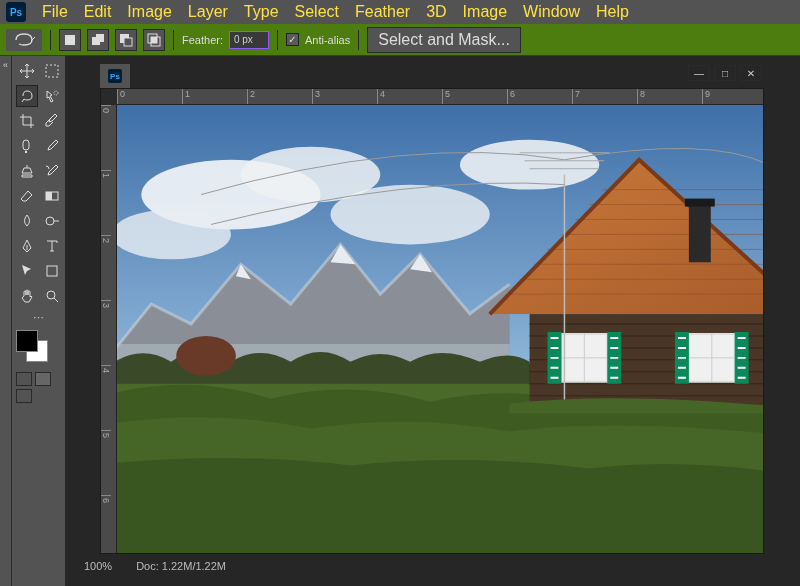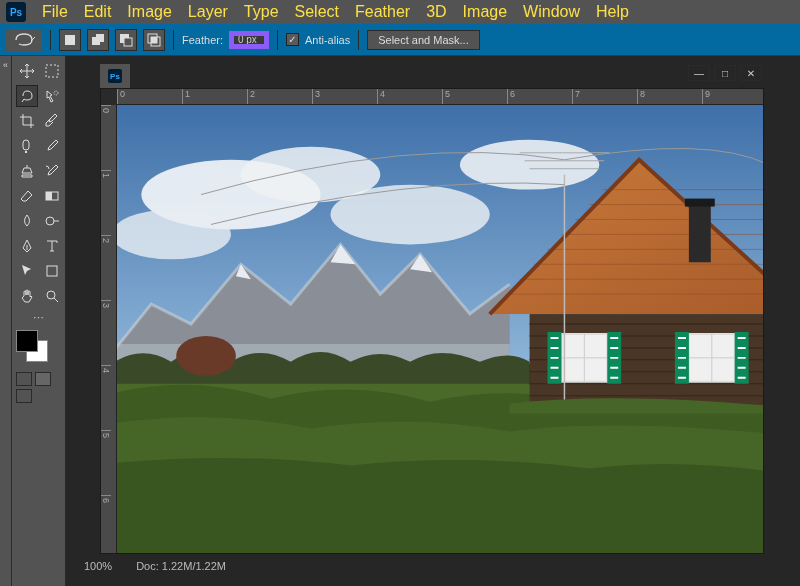--- a/index.html
+++ b/index.html
@@ -1,26 +1,26 @@
 <!DOCTYPE html>
 <html><head>
 <meta charset="utf-8">
 <style>
 * { margin: 0; padding: 0; box-sizing: border-box; user-select: none; }
 body { width: 800px; height: 586px; background: #535353; font-family: Arial, sans-serif; font-size: 11px; color: #ccc; overflow: hidden; position: relative; }
 .menubar { height: 24px; background: #535353; display: flex; align-items: center; padding: 0 0 0 6px; }
 .ps-logo { width: 20px; height: 20px; background: #001e36; border-radius: 3px; display: flex; align-items: center; justify-content: center; font-weight: bold; font-size: 10px; color: #31a8ff; margin-right: 8px; }
 .menu-item { padding: 4px 8px; cursor: default; color: #fde047; font-size: 16px; }
-.optbar { height: 32px; background: #0369a1; display: flex; align-items: center; padding: 0 6px; gap: 6px; border-bottom: 1px solid #383838; }
+.optbar { height: 32px; background: #4d7c0f; display: flex; align-items: center; padding: 0 6px; gap: 6px; border-bottom: 1px solid #383838; }
 .opt-icon { width: 22px; height: 22px; display: flex; align-items: center; justify-content: center; background: #535353; border: 1px solid #2a2a2a; }
 .opt-sep { width: 1px; height: 20px; background: #2a2a2a; margin: 0 2px; }
 .opt-label { font-size: 11px; color: #ddd; }
-.opt-input { width: 40px; height: 18px; background: #393939; border: 5px solid #8b5cf6; color: #ccc; font-size: 10px; padding: 0 4px; }
+.opt-input { width: 40px; height: 18px; background: #393939; border: 1px solid #8b5cf6; color: #ccc; font-size: 10px; padding: 0 4px; }
 .opt-check { width: 13px; height: 13px; background: #5a5a5a; border: 1px solid #222; display: inline-flex; align-items: center; justify-content: center; font-size: 10px; color: #ddd; }
-.opt-button { padding: 3px 10px; background: #535353; border: 1px solid #2a2a2a; font-size: 11px; color: #ddd; }
+.opt-button { padding: 3px 10px; background: #535353; border: 1px solid #2a2a2a; font-size: 16px; color: #ddd; }
 .workspace { display: flex; height: calc(100% - 56px); }
 .narrow { width: 12px; background: #535353; border-right: 1px solid #2a2a2a; color:#ccc; text-align:center; font-size:9px; padding-top:4px;}
 .toolpanel { width: 54px; background: #535353; padding: 4px; border-right: 1px solid #2a2a2a; }
 .toolgrid { display: grid; grid-template-columns: 22px 22px; gap: 3px 3px; }
 .tool { width: 22px; height: 22px; display: flex; align-items: center; justify-content: center; background: #535353; border: 1px solid transparent; cursor: default; }
 .tool.sel { background: #3f3f3f; border: 1px solid #222; }
 .swatches { position: relative; width: 40px; height: 36px; margin: 6px 0; }
 .swatch-fg { position: absolute; top: 0; left: 0; width: 22px; height: 22px; background: #000; border: 1px solid #888; }
 .swatch-bg { position: absolute; top: 10px; left: 10px; width: 22px; height: 22px; background: #fff; border: 1px solid #888; }
 .qm { display:flex; gap:3px; margin-top:2px;}

